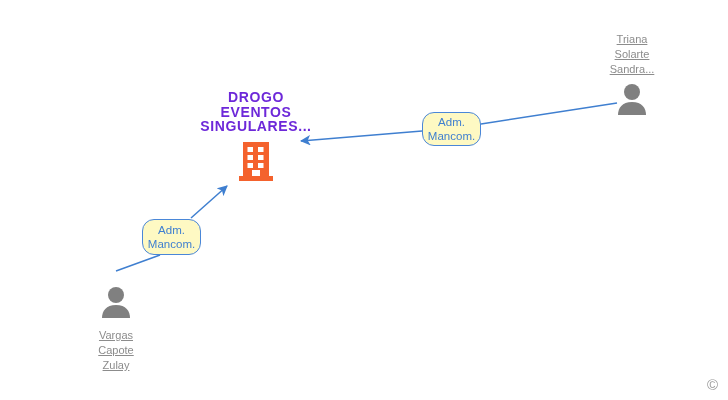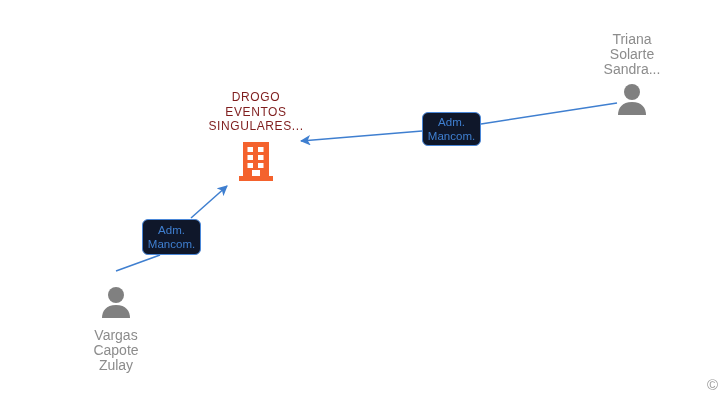--- a/index.html
+++ b/index.html
@@ -20,56 +20,57 @@
     left: 0; top: 0;
     width: 728px; height: 400px;
   }
 
   
   .company-node {
     position: absolute;
     text-align: center;
   }
   .company-label {
-    font-size: 12px;
+    font-size: 14px;
     line-height: 14.5px;
-    color: #7f1d1d;
+    color: #6d28d9;
     letter-spacing: 0.6px;
     white-space: pre-line;
-    font-weight: normal;
+    font-weight: bold;
   }
   .building-icon {
     display: block;
     margin: 6px auto 0 auto;
   }
 
   
   .person-node {
     position: absolute;
     text-align: center;
     width: 120px;
   }
   .person-label {
-    font-size: 14px;
+    font-size: 11px;
     line-height: 15px;
     color: #8c8c8c;
     white-space: pre-line;
+    text-decoration: underline;
   }
   .person-icon {
     display: block;
     margin: 0 auto;
   }
 
   
   .edge-label {
     position: absolute;
     box-sizing: border-box;
     border: 1.3px solid #4a87d8;
-    border-radius: 6px;
-    background: #0f172a;
+    border-radius: 12px;
+    background: #fef9c3;
     color: #3f7fd0;
     font-size: 11.5px;
     line-height: 14px;
     text-align: center;
     display: flex;
     flex-direction: column;
     align-items: center;
     justify-content: center;
     white-space: pre-line;
     padding: 2px 16px;

